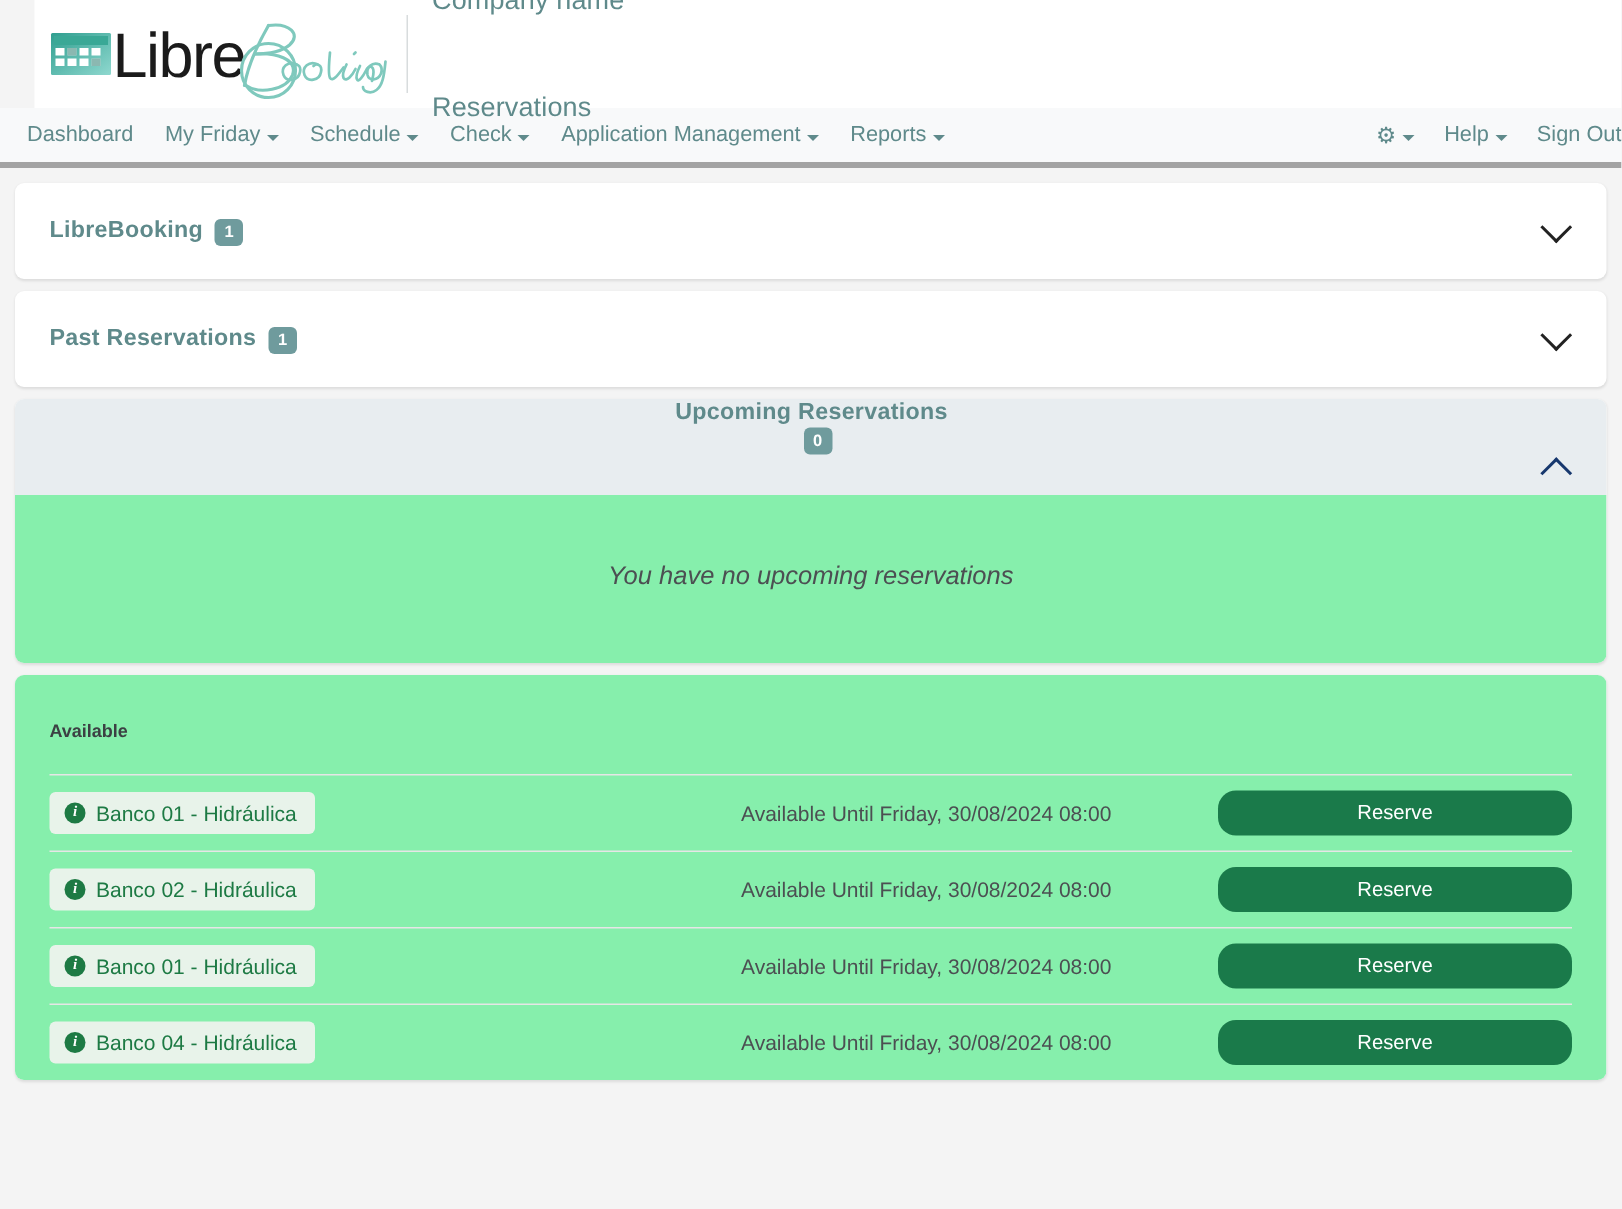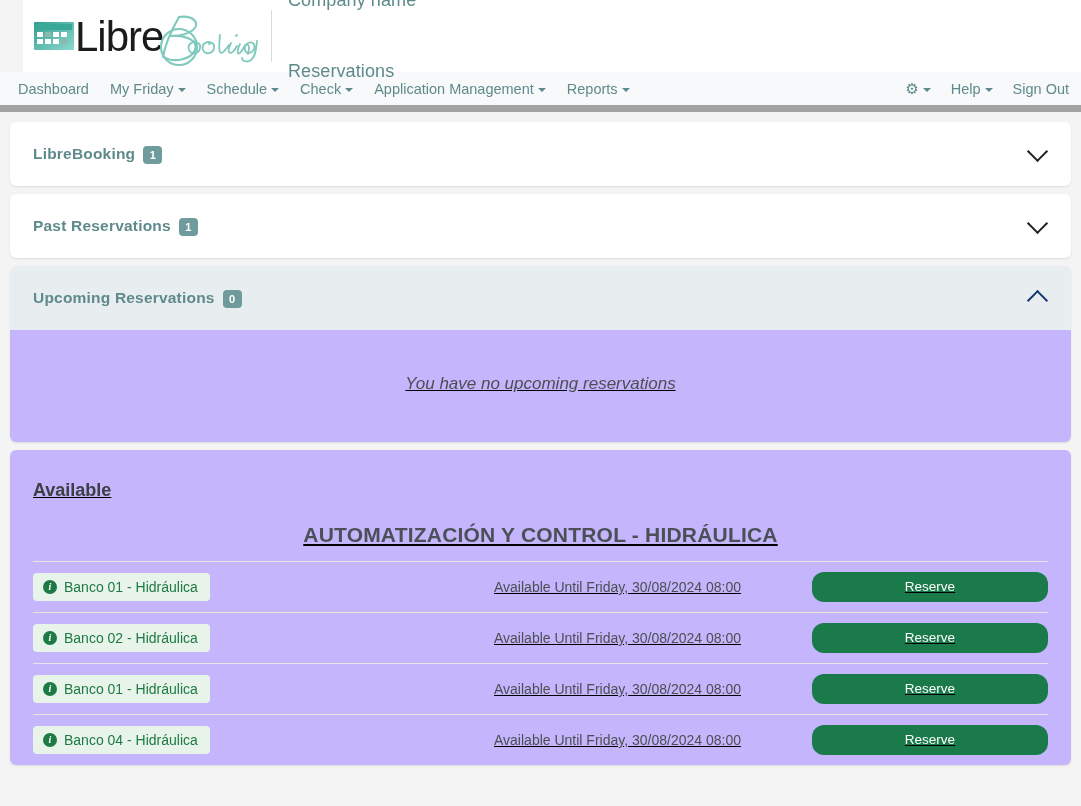--- a/index.html
+++ b/index.html
@@ -53,24 +53,24 @@
     font-size: 18px;
     color: #5f8a8b;
     font-weight: 400;
     letter-spacing: .1px;
   }
 
   
   .navbar {
     height: 40px;
     background: #f8f9fa;
-    border-bottom: 7px solid #a3a3a3;
-    display: flex;
-    align-items: center;
-    padding: 0 12px 0 18px;
+    border-bottom: 4px solid #a3a3a3;
+    display: flex;
+    align-items: center;
+    padding: 0 0 0 18px;
     font-size: 14.5px;
   }
   .nav-left { display: flex; align-items: center; gap: 21px; }
   .nav-right { display: flex; align-items: center; gap: 20px; margin-left: auto; }
   .nav-item {
     color: #5f8a8b;
     cursor: pointer;
     white-space: nowrap;
     display: inline-flex;
     align-items: center;
@@ -105,21 +105,21 @@
   }
 
   .panel-head {
     height: 64px;
     display: flex;
     align-items: center;
     padding: 0 22px 0 23px;
     cursor: pointer;
     position: relative;
   }
-  .panel-head.shaded { background: #e8edf0; }
+  .panel-head.shaded { background: #e8edf0; flex-direction: column; }
 
   .panel-title {
     font-size: 15.5px;
     font-weight: bold;
     color: #5f8a8b;
     letter-spacing: .2px;
   }
   .badge {
     display: inline-flex;
     align-items: center;
@@ -151,34 +151,34 @@
     border-bottom: 2.2px solid #222;
   }
   .chev.down::before { top: 1px; transform: rotate(45deg); }
   .chev.up::before {
     top: 6px;
     transform: rotate(-135deg);
     border-right-color: #17386e;
     border-bottom-color: #17386e;
   }
 
-  .panel-body { background: #c4b5fd; text-decoration: underline; }
+  .panel-body { background: #86efac; }
 
   .empty-msg {
     text-align: center;
     font-style: italic;
     font-size: 17px;
     color: #4c4f52;
     padding: 44px 0 48px;
   }
 
   
   .avail-body { padding: 22px 23px 0 23px; }
   .avail-heading {
-    font-size: 18px;
+    font-size: 12px;
     font-weight: bold;
     color: #3c4043;
     margin: 8px 0 22px 0;
   }
   .group-title {
     text-align: center;
     font-size: 21px;
     font-weight: bold;
     color: #4a5056;
     letter-spacing: .2px;
@@ -370,21 +370,20 @@
       <span class="chev up"></span>
     </div>
     <div class="panel-body">
       <div class="empty-msg">You have no upcoming reservations</div>
     </div>
   </div>
 
   <div class="card">
     <div class="panel-body avail-body">
       <div class="avail-heading">Available</div>
-      <div class="group-title">AUTOMATIZACIÓN Y CONTROL - HIDRÁULICA</div>
 
       <div class="res-row">
         <div class="res-name-cell">
           <span class="res-chip">
             <span class="info-ico">i</span>
             <span>Banco 01 - Hidráulica</span>
           </span>
         </div>
         <div class="res-when">Available Until Friday, 30/08/2024 08:00</div>
         <div class="res-action">

